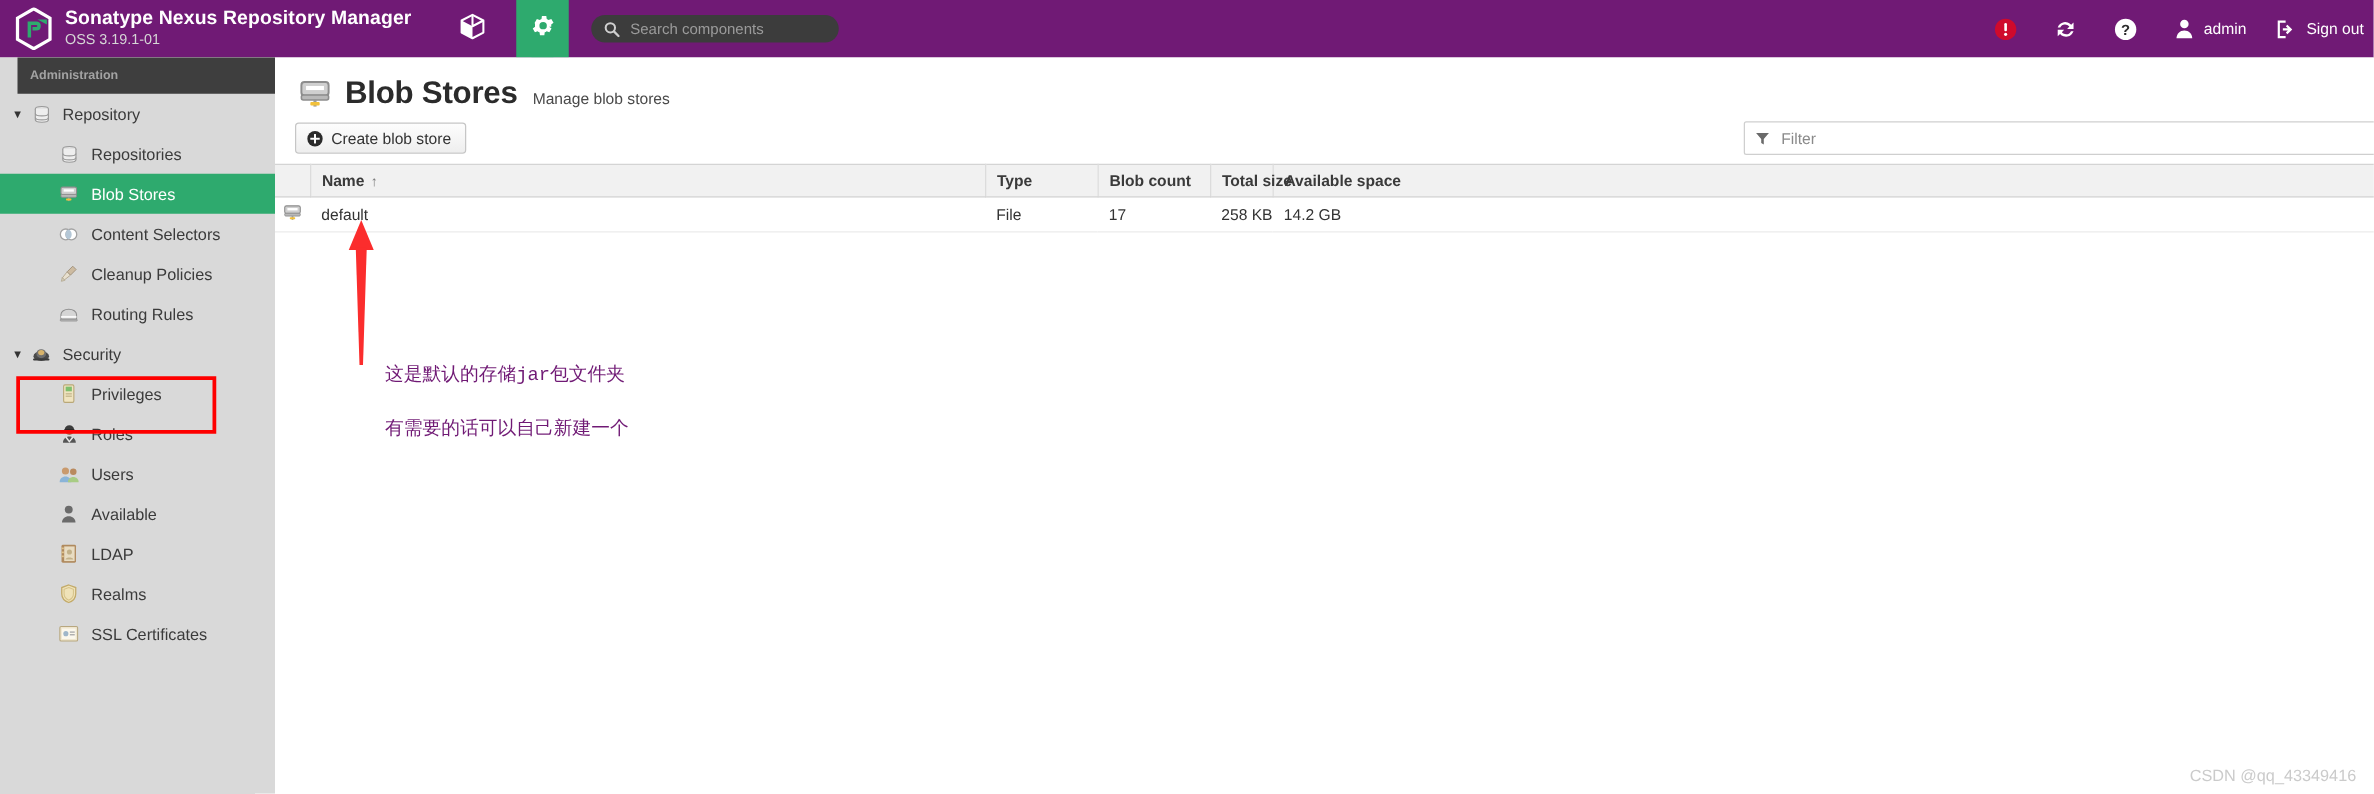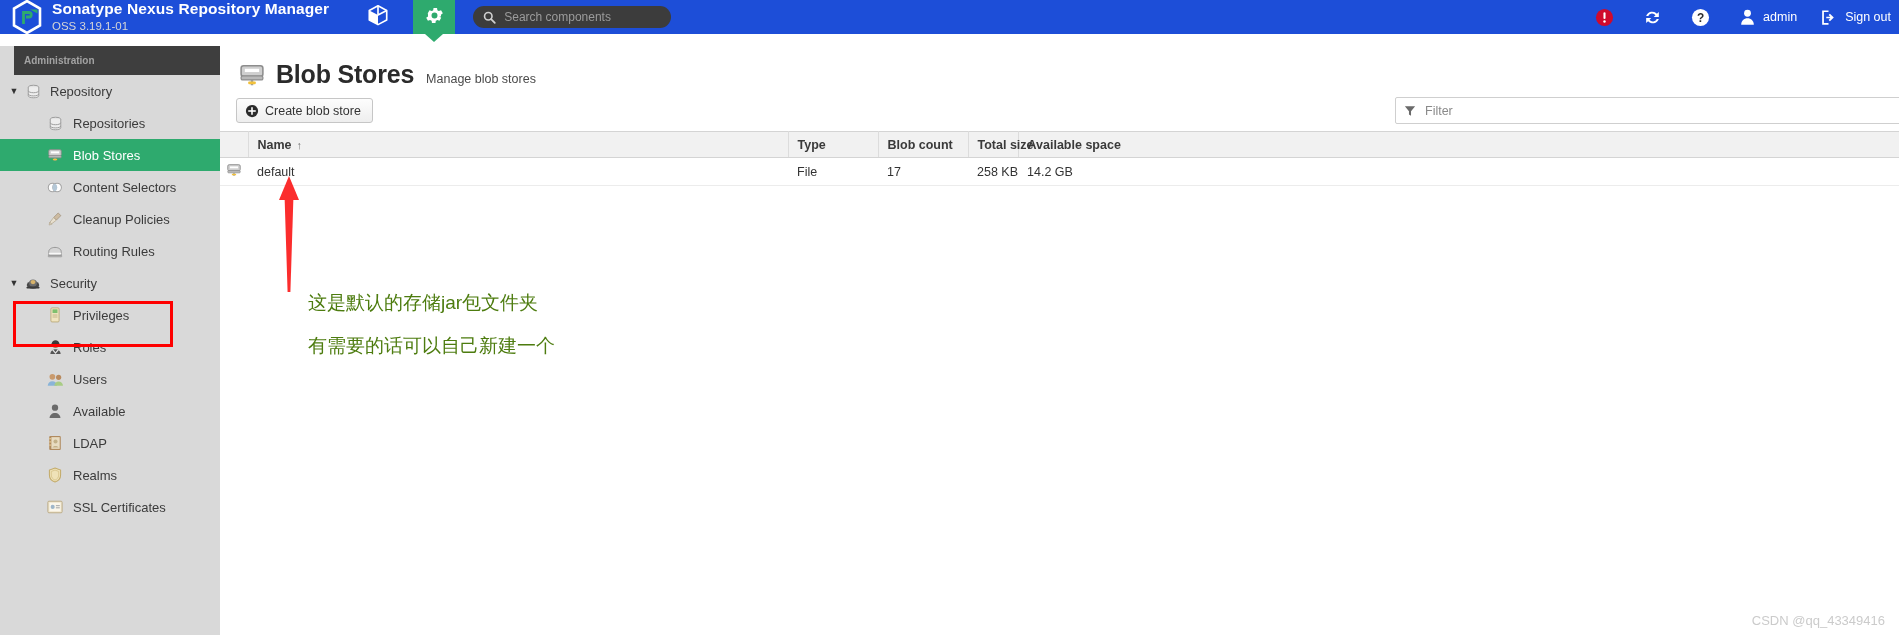--- a/index.html
+++ b/index.html
@@ -7,22 +7,22 @@
     margin: 0; padding: 0;
     width: 1899px; height: 635px;
     overflow: hidden;
     background: #ffffff;
     font-family: "Liberation Sans", sans-serif;
   }
   #app { position: relative; width: 1899px; height: 635px; background:#fff; }
 
   
   .header {
-    position: absolute; top: 0; left: 0; width: 1899px; height: 34px;
-    background: #1d4ed8; display: flex; align-items: stretch;
+    position: absolute; top: 0; left: 0; width: 1899px; height: 46px;
+    background: #701a75; display: flex; align-items: stretch;
   }
   .logo-block { display: flex; align-items: center; padding-left: 12px; }
   .logo-mark {
     width: 30px; height: 34px; position: relative; margin-right: 10px;
   }
   .logo-titles { line-height: 1.08; }
   .app-title {
     color: #ffffff; font-size: 15.5px; font-weight: bold; letter-spacing: .1px;
     white-space: nowrap;
   }
@@ -145,22 +145,22 @@
   table.grid tbody td {
     height: 28px; font-size: 12.5px; color: #333; padding: 0 9px;
     border-bottom: 1px solid #ececec; white-space: nowrap; vertical-align: middle;
   }
   table.grid tbody td.col-icon { padding: 0; text-align: center; width: 28px; }
   .sort-arrow { margin-left: 5px; color: #777; font-size: 11px; }
 
   
   .anno-arrow { position: absolute; left: 272px; top: 176px; pointer-events:none; }
   .anno-text {
-    position: absolute; color: #4d7c0f; font-size: 19px;
-    font-family: Liberation Sans, sans-serif; white-space: nowrap;
+    position: absolute; color: #701a75; font-size: 15px;
+    font-family: Liberation Mono, monospace; white-space: nowrap;
     pointer-events: none;
   }
   .anno-text.l1 { left: 308px; top: 290px; }
   .anno-text.l2 { left: 308px; top: 333px; }
 
   .watermark {
     position: absolute; right: 14px; bottom: 7px;
     color: #cbcbcb; font-size: 13px; white-space: nowrap;
   }
 </style>

